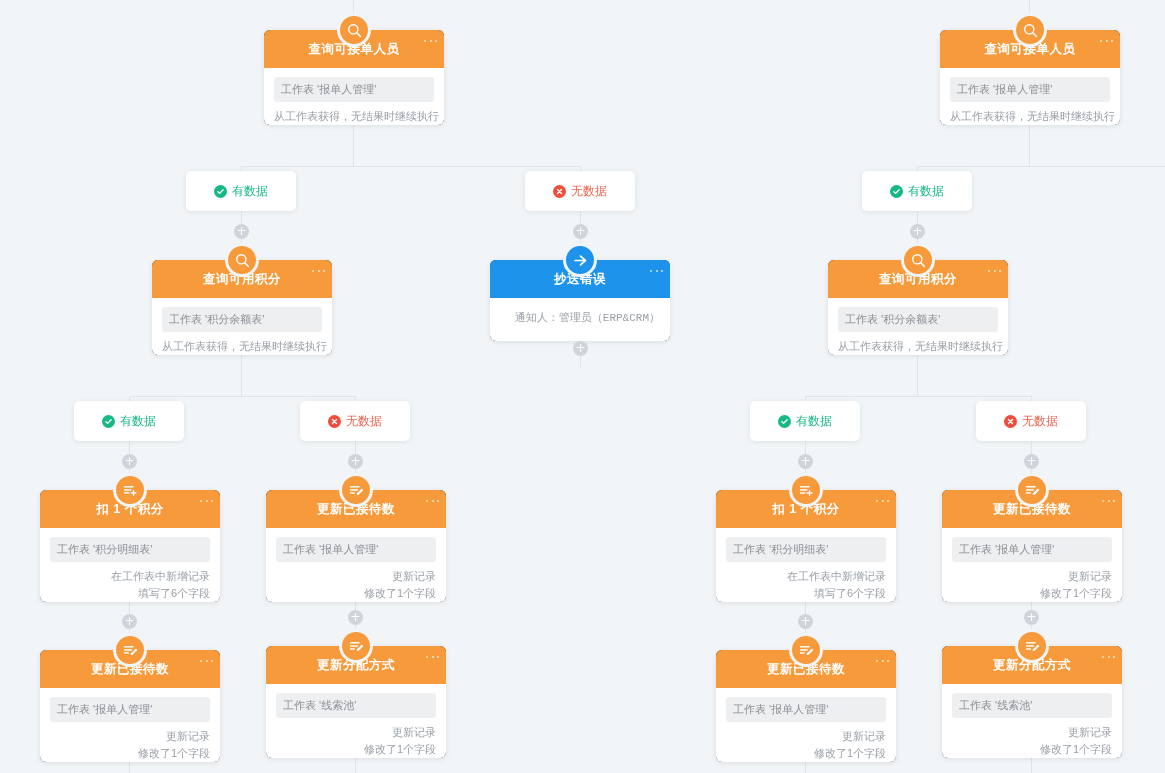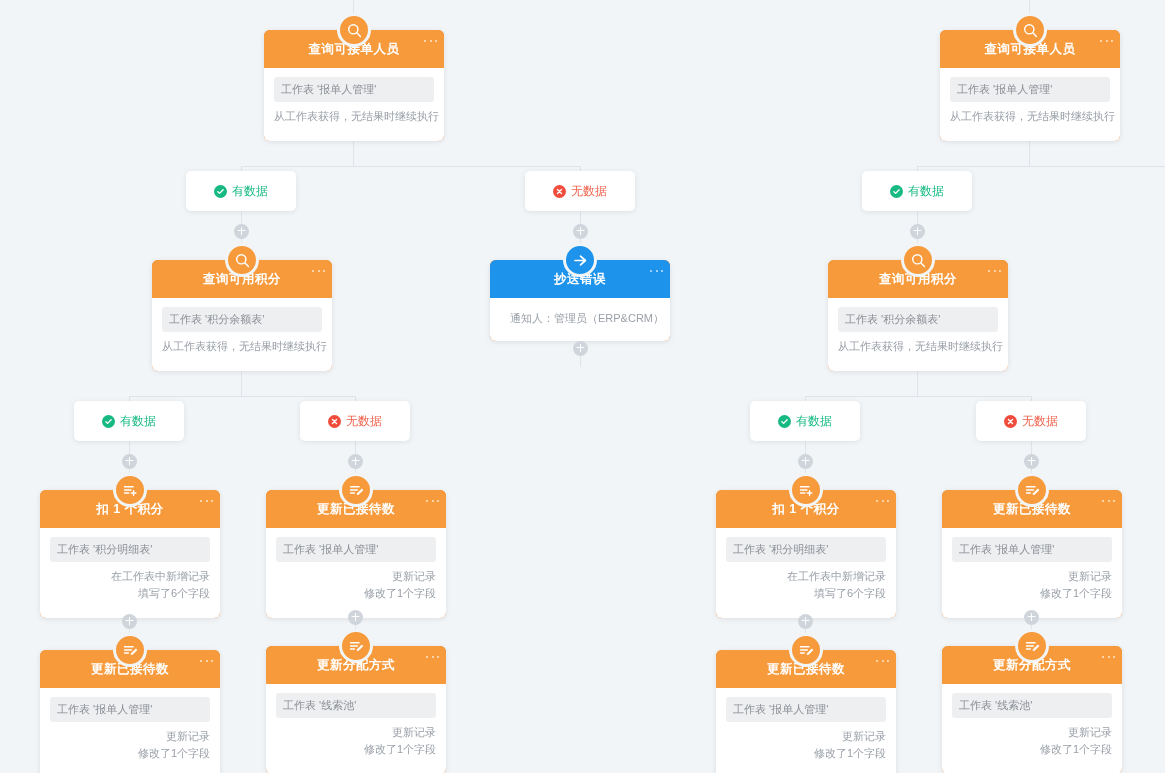--- a/index.html
+++ b/index.html
@@ -21,21 +21,21 @@
     position: absolute; width: 15px; height: 15px; border-radius: 50%;
     background: #cfd5db; color: #ffffff;
     font-size: 12px; line-height: 14px; text-align: center;
     font-family: "DejaVu Sans", sans-serif;
     z-index: 4; cursor: pointer; user-select: none;
   }
 
   
   .node {
     position: absolute; width: 180px; border-radius: 6px;
-    background: #f97316; box-shadow: 0 1px 5px rgba(60,80,100,.13);
+    background: #0f172a; box-shadow: 0 1px 5px rgba(60,80,100,.13);
     z-index: 3;
   }
   .node .hdr {
     position: relative; height: 38px; border-radius: 6px 6px 0 0;
     display: flex; align-items: center; justify-content: center;
     color: #ffffff; font-size: 12.5px; font-weight: bold; letter-spacing: .5px;
   }
   .node.orange .hdr { background: #f79a3c; }
   .node.blue   .hdr { background: #1d93ec; }
   .node .dots {
@@ -48,21 +48,21 @@
   .node .circ {
     position: absolute; top: -17px; left: 50%; margin-left: -17px;
     width: 34px; height: 34px; border-radius: 50%;
     display: flex; align-items: center; justify-content: center;
     border: 3px solid #f2f5f7; z-index: 2;
   }
   .node.orange .circ { background: #f79a3c; }
   .node.blue   .circ { background: #1d93ec; }
   .node .circ svg { display: block; }
 
-  .node .body { padding: 9px 10px 16px 10px; border-radius: 0 0 6px 6px; background:#fff; }
+  .node .body { padding: 9px 10px 0 10px; border-radius: 0 0 6px 6px; background:#fff; }
   .node .ws {
     background: #eeeff1; color: #8b8f96; font-size: 11px;
     padding: 5px 7px; border-radius: 3px; white-space: nowrap; overflow: hidden;
   }
   .node .meta { color: #9aa0a8; font-size: 11px; line-height: 17px; margin-top: 6px; text-align: right; }
   .node .meta div { white-space: nowrap; }
 
   
   .cond {
     position: absolute; width: 110px; height: 40px; border-radius: 5px;
@@ -240,21 +240,21 @@
         </svg>
       </div>
     <div class="hdr">
       <span>抄送错误</span>
       <span class="dots">
           <i></i>
           <i></i>
           <i></i>
         </span>
     </div>
-    <div class="body" style="padding:12px 10px 14px 20px;">
+    <div class="body" style="padding:12px 10px 14px 20px;font-family:Liberation Mono, monospace;">
       <div class="meta" style="margin-top:0;">
           <div>通知人：管理员（ERP&amp;CRM）</div>
         </div>
     </div>
   </div>
 
   <div class="node orange" style="left:40px; top:490px;">
     <div class="circ">
         <svg width="17" height="17" viewBox="0 0 20 20">
           <path d="M3 5.5h10M3 9.3h7.5M3 13h5" stroke="#fff" stroke-width="1.7" stroke-linecap="round"></path>

